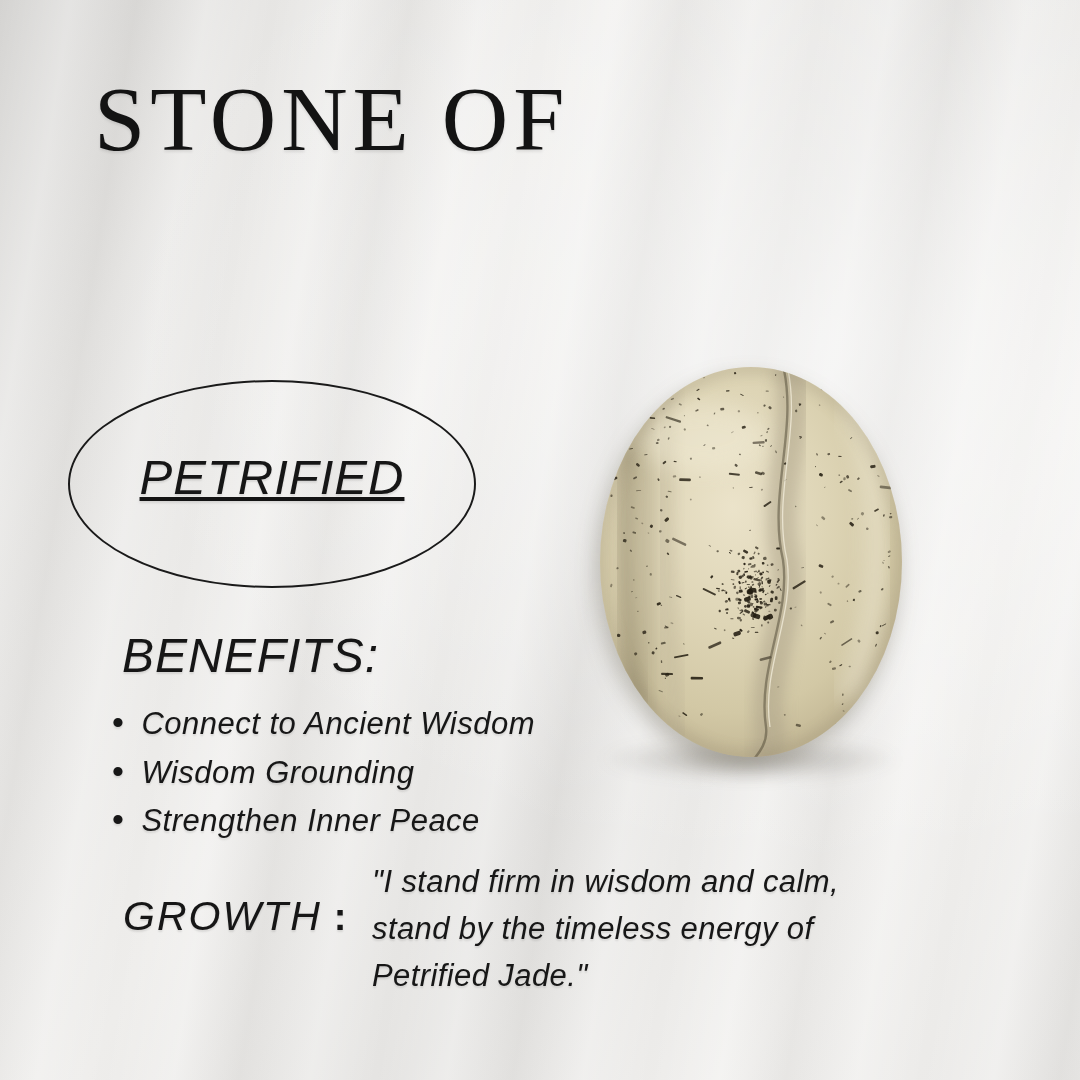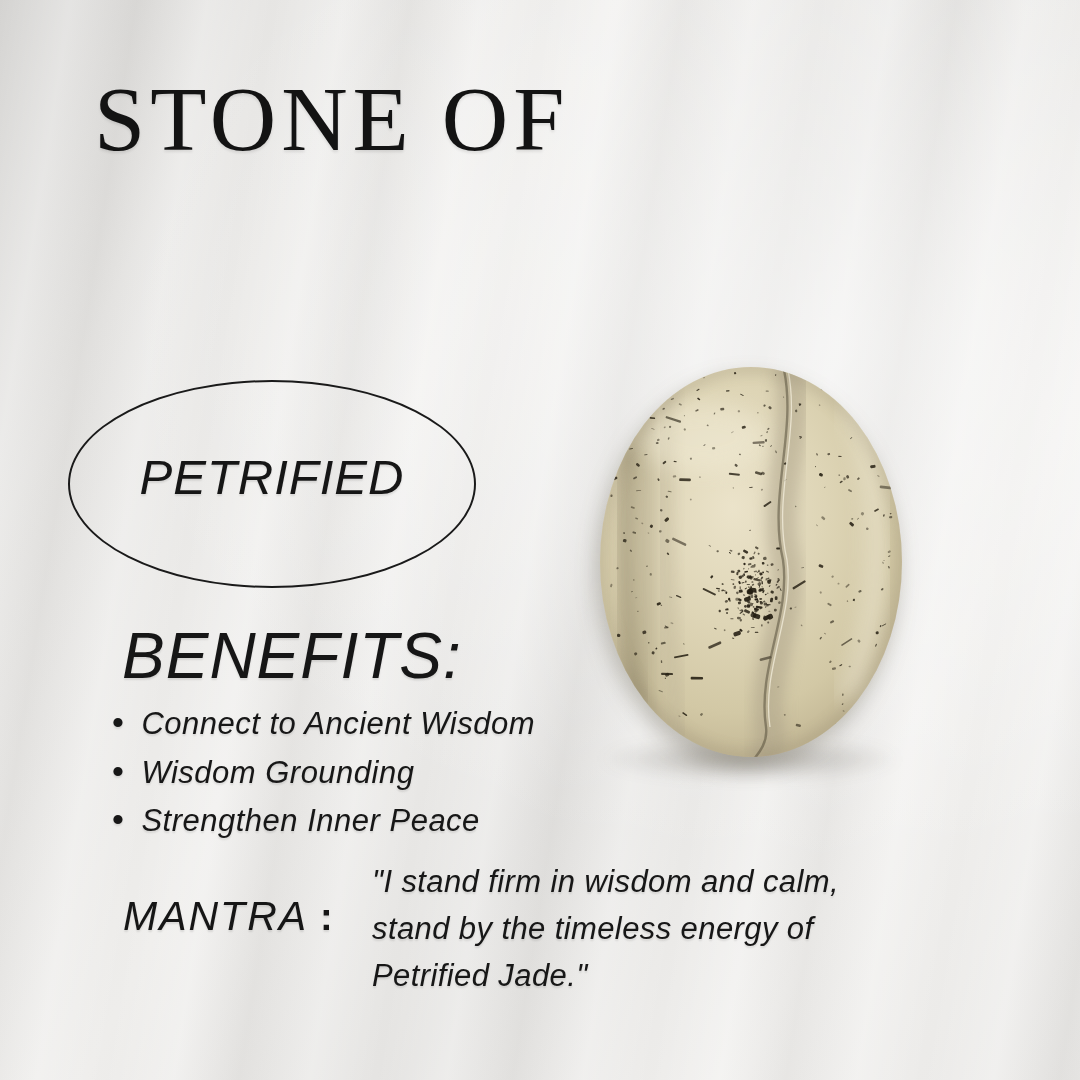--- a/index.html
+++ b/index.html
@@ -26,31 +26,32 @@
     white-space:nowrap;
     margin-left:20px;
   }
 
   
   .oval{
     left:68px;top:380px;width:408px;height:208px;
     border:2.5px solid #1a1a1a;border-radius:50%;
     display:flex;flex-direction:column;align-items:center;justify-content:center;
     box-sizing:border-box;
+    text-decoration:underline;
   }
   .oval .line{
     font-style:italic;font-weight:500;font-size:49px;line-height:64px;
     letter-spacing:1px;color:#161616;transform:translateY(-7px);
     text-shadow:0 2px 2px rgba(0,0,0,0.10);
   }
 
   
   .benefits-heading{
     left:122px;top:628px;font-style:italic;font-weight:500;
-    font-size:64px;line-height:56px;letter-spacing:1px;color:#161616;
+    font-size:48px;line-height:56px;letter-spacing:1px;color:#161616;
     text-shadow:0 2px 2px rgba(0,0,0,0.10);
   }
   .benefits-list{
     left:112px;top:699px;margin:0;padding:0;list-style:none;
   }
   .benefits-list li{
     display:flex;align-items:baseline;
     font-style:italic;font-weight:500;font-size:31px;line-height:47.5px;
     color:#171717;letter-spacing:0.5px;
     text-shadow:0 2px 2px rgba(0,0,0,0.10);
@@ -572,20 +573,20 @@
     <span class="dot">•</span>
     <span>Wisdom Grounding</span>
   </li>
   <li>
     <span class="dot">•</span>
     <span>Strengthen Inner Peace</span>
   </li>
 </ul>
 
 <div class="abs mantra-label">
-  <span>MANTRA</span>
+  <span>GROWTH</span>
   <span class="colon">:</span>
 </div>
 <div class="abs mantra-quote">
   <div>"I stand firm in wisdom and calm,</div>
   <div>stand by the timeless energy of</div>
   <div>Petrified Jade."</div>
 </div>
 
 </body></html>

